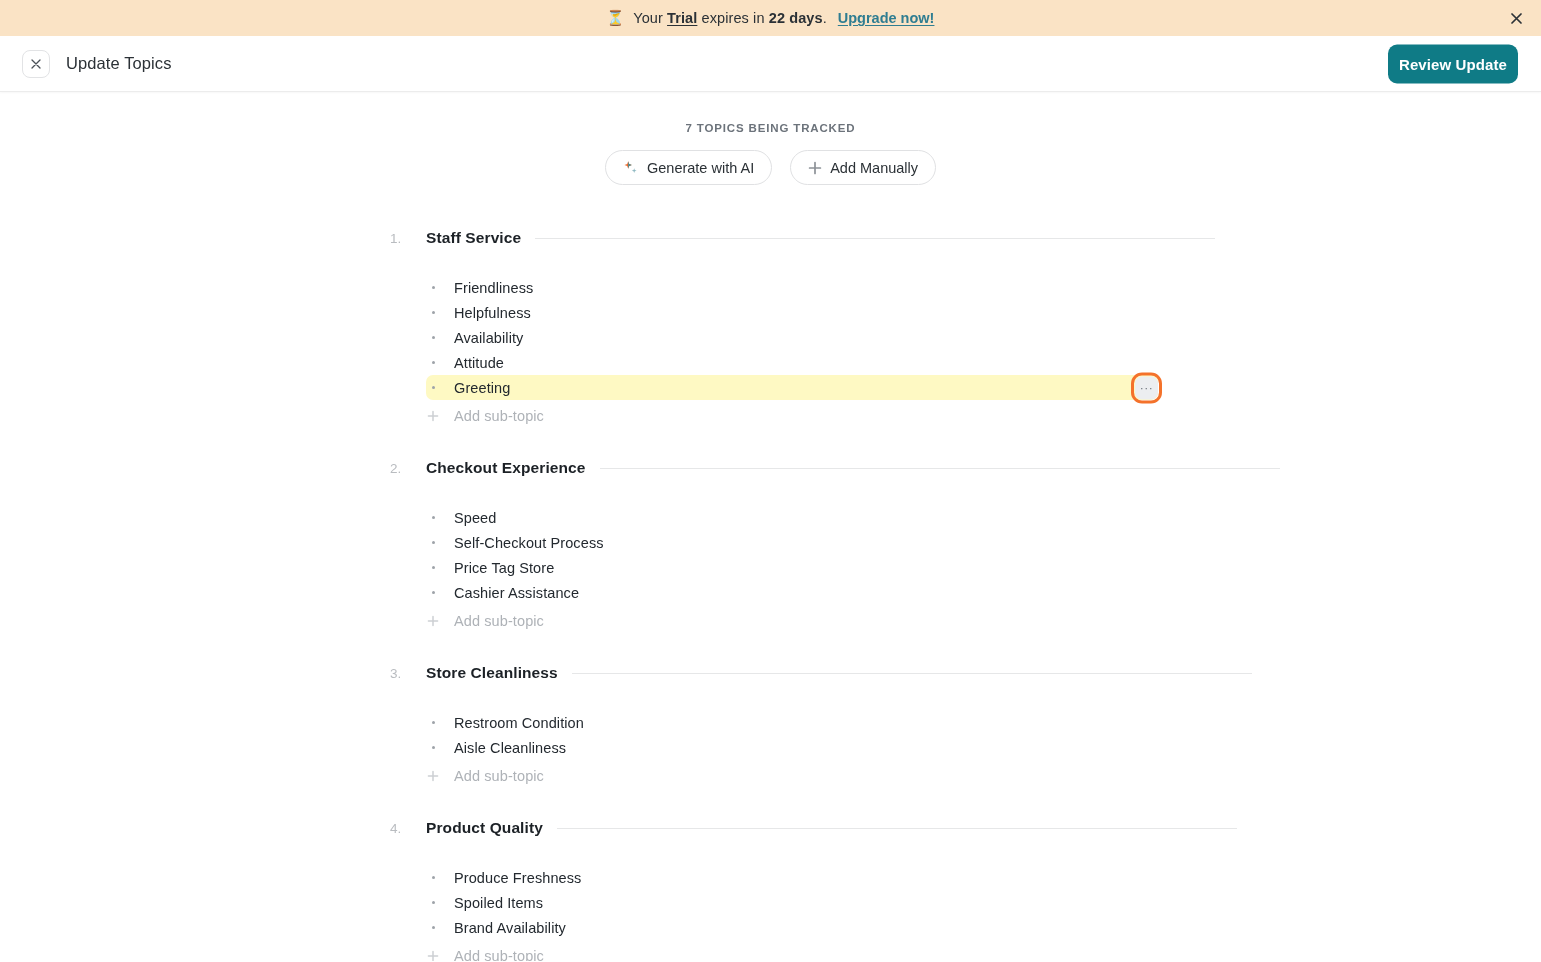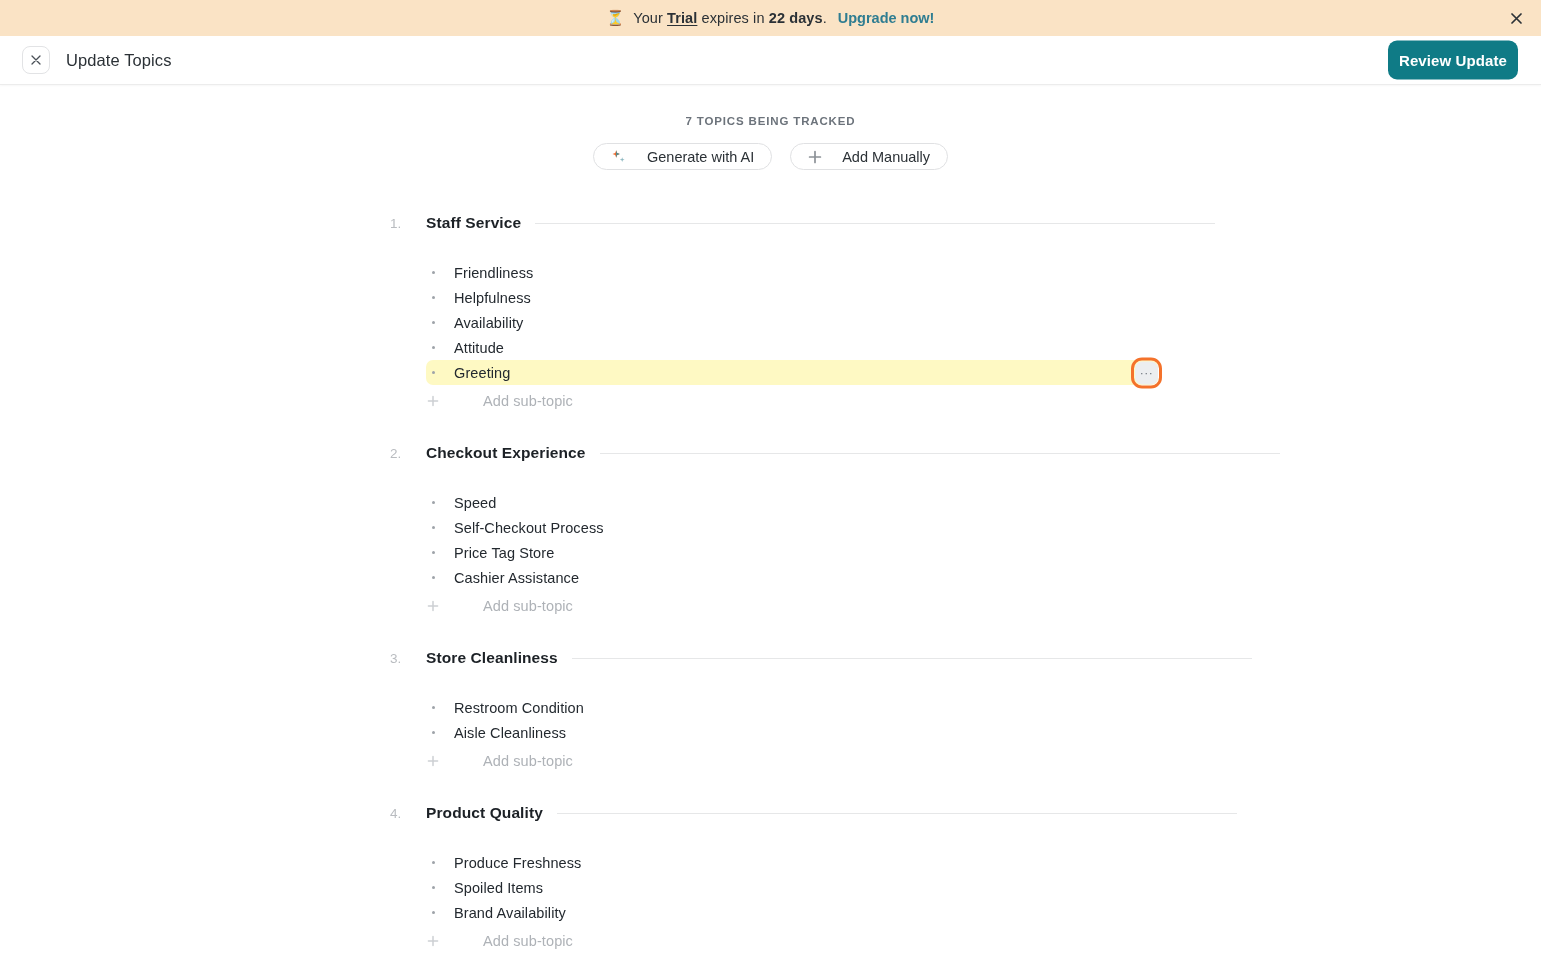--- a/index.html
+++ b/index.html
@@ -38,20 +38,21 @@
   .trial-text { letter-spacing: 0.1px; }
   .trial-text b { font-weight: 700; margin-top: 31px; }
   .trial-text .kw-trial {
     font-weight: 700;
     text-decoration: underline;
     text-underline-offset: 2px;
   }
   .trial-link {
     color: #2f7d91;
     font-weight: 600;
+    text-decoration: underline;
     text-underline-offset: 2px;
     cursor: pointer;
     margin-left: 3px;
   }
   .banner-close {
     position: absolute;
     right: 16px;
     top: 50%;
     transform: translateY(-50%);
     width: 18px;
@@ -60,21 +61,21 @@
     align-items: center;
     justify-content: center;
     cursor: pointer;
     color: #2b3136;
   }
   .banner-close svg { display: block; }
 
   
   .app-header {
     position: relative;
-    height: 49px;
+    height: 56px;
     background: #ffffff;
     border-bottom: 1px solid #ececec;
     box-shadow: 0 1px 2px rgba(0,0,0,0.035);
     display: flex;
     align-items: center;
     padding: 0 22px;
   }
   .close-box {
     width: 28px;
     height: 28px;
@@ -132,22 +133,22 @@
 
   .action-row {
     margin-top: 16px;
     display: flex;
     justify-content: center;
     gap: 18px;
   }
   .pill-btn {
     display: inline-flex;
     align-items: center;
-    gap: 20px;
-    height: 27px;
+    gap: 8px;
+    height: 35px;
     padding: 0 17px;
     border: 1px solid #e0e1e3;
     border-radius: 999px;
     background: #ffffff;
     font-family: inherit;
     font-size: 14.5px;
     color: #2b3136;
     cursor: pointer;
     white-space: nowrap;
   }
@@ -246,21 +247,20 @@
     outline-offset: 1px;
     border-radius: 7px;
   }
 
   .add-sub {
     display: flex;
     align-items: center;
     height: 25px;
     margin-top: 3px;
     cursor: pointer;
-    gap: 29px;
   }
   .add-sub .plus-slot {
     width: 28px;
     flex: 0 0 28px;
     display: flex;
     align-items: center;
     padding-left: 1px;
     color: #cdd0d3;
   }
   .add-sub .plus-slot svg { display: block; }

